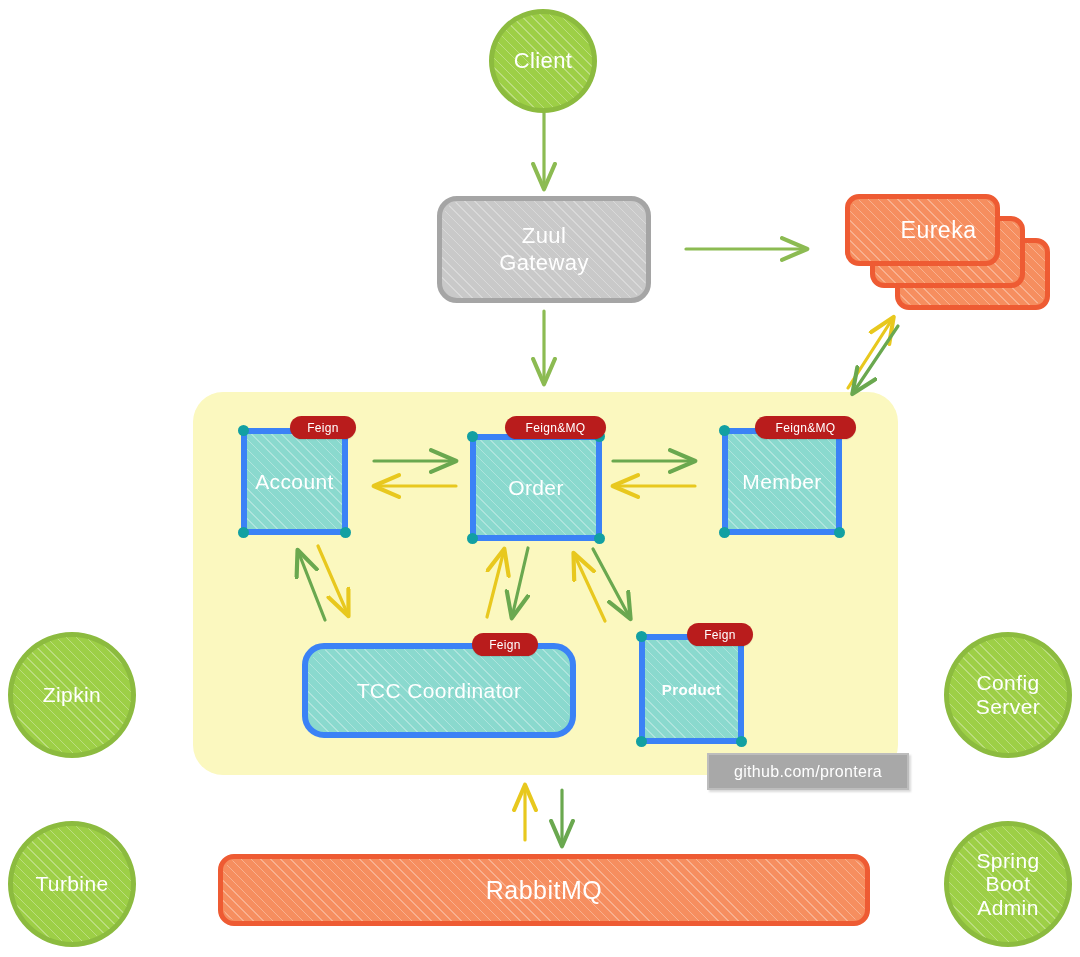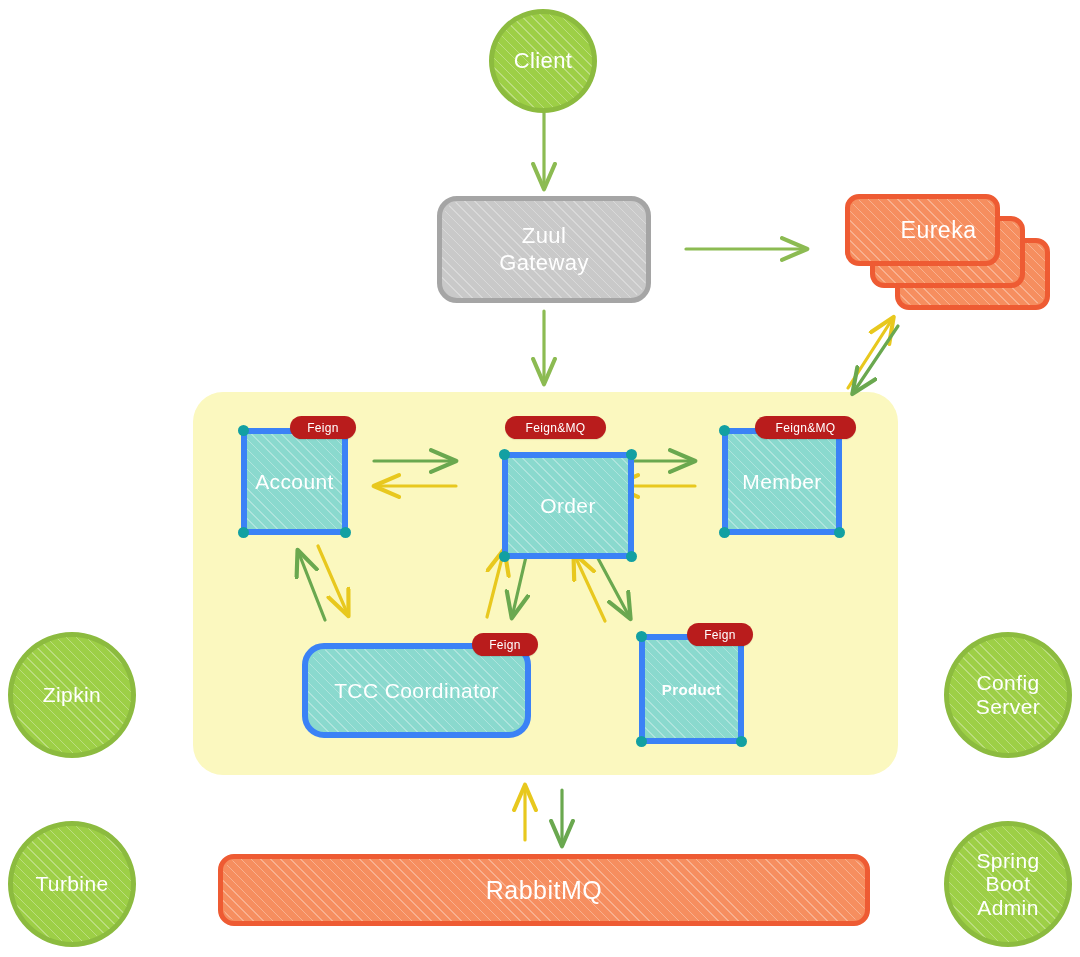--- a/index.html
+++ b/index.html
@@ -141,56 +141,57 @@
   <div class="svc" style="left:241px;top:428px;width:107px;height:107px;">
     <span class="hatch"></span>
     <i class="dot tl"></i>
     <i class="dot tr"></i>
     <i class="dot bl"></i>
     <i class="dot br"></i>
     <span class="txt" style="font-size:21px;">Account</span>
   </div>
   <div class="badge" style="left:290px;top:416px;width:66px;height:23px;font-size:12px;">Feign</div>
 
-  <div class="svc" style="left:470px;top:452px;width:132px;height:107px;margin-left:32px;">
+  <div class="svc" style="left:470px;top:434px;width:132px;height:107px;">
     <span class="hatch"></span>
     <i class="dot tl"></i>
     <i class="dot tr"></i>
     <i class="dot bl"></i>
     <i class="dot br"></i>
     <span class="txt" style="font-size:21px;">Order</span>
   </div>
   <div class="badge" style="left:505px;top:416px;width:101px;height:23px;font-size:12px;">Feign&amp;MQ</div>
 
   <div class="svc" style="left:722px;top:428px;width:120px;height:107px;">
     <span class="hatch"></span>
     <i class="dot tl"></i>
     <i class="dot tr"></i>
     <i class="dot bl"></i>
     <i class="dot br"></i>
     <span class="txt" style="font-size:21px;text-align:center;">Member</span>
   </div>
   <div class="badge" style="left:755px;top:416px;width:101px;height:23px;font-size:12px;">Feign&amp;MQ</div>
 
-  <div class="svc round" style="left:302px;top:643px;width:229px;height:95px;padding-left:8px;">
+  <div class="svc round" style="left:302px;top:643px;width:274px;height:95px;padding-left:8px;">
     <span class="hatch rd"></span>
     <span class="txt" style="font-size:21px;">TCC Coordinator</span>
   </div>
   <div class="badge" style="left:472px;top:633px;width:66px;height:23px;font-size:12px;">Feign</div>
 
   <div class="svc" style="left:639px;top:634px;width:105px;height:110px;">
     <span class="hatch"></span>
     <i class="dot tl"></i>
     <i class="dot tr"></i>
     <i class="dot bl"></i>
     <i class="dot br"></i>
     <span class="txt" style="font-size:15px;font-weight:bold;">Product</span>
   </div>
   <div class="badge" style="left:687px;top:623px;width:66px;height:23px;font-size:12px;">Feign</div>
 
+  <div class="watermark" style="left:707px;top:753px;width:198px;height:33px;font-size:16px;">github.com/prontera</div>
 
   <div class="node rabbit" style="left:218px;top:854px;width:652px;height:72px;font-size:25px;">
     <span class="hatch rd"></span>
     <span>RabbitMQ</span>
   </div>
 
   <div class="node circle" style="left:8px;top:632px;width:128px;height:126px;font-size:21px;">
     <span class="hatch rd"></span>
     <span class="lbl">Zipkin</span>
   </div>

